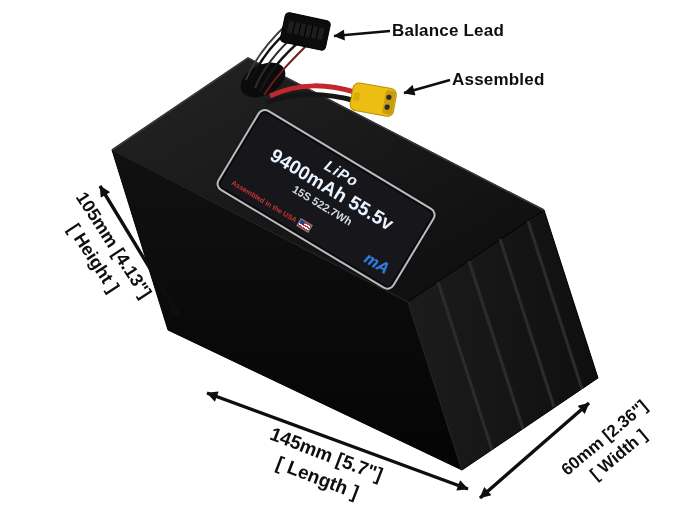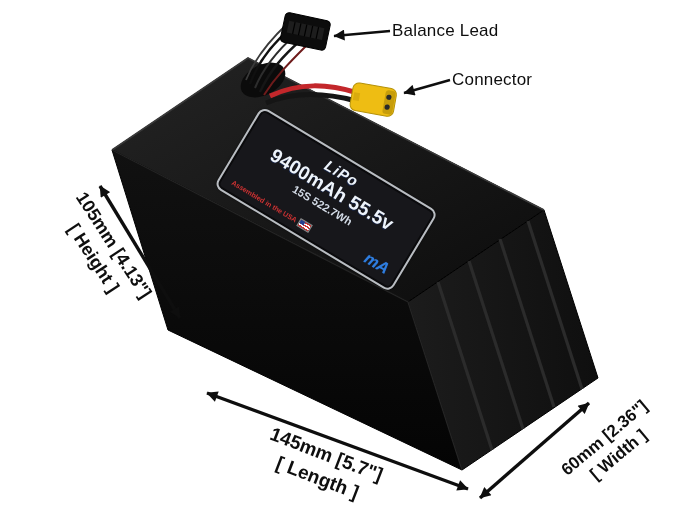--- a/index.html
+++ b/index.html
@@ -3,21 +3,21 @@
 <meta charset="utf-8">
 <style>
   html,body { margin:0; padding:0; background:#ffffff; }
   .stage {
     position:relative; width:686px; height:511px; background:#ffffff;
     overflow:hidden; font-family:"Liberation Sans", sans-serif;
   }
   .stage svg { position:absolute; left:0; top:0; }
 
   .callout {
-    position:absolute; font-weight:normal; font-size:17px; color:#0e0e0e;
+    position:absolute; font-weight:bold; font-size:17px; color:#0e0e0e;
     white-space:nowrap; letter-spacing:0.2px;
   }
 
   .dim-block {
     position:absolute; text-align:center; color:#0e0e0e; font-weight:bold;
     white-space:nowrap; line-height:1.32;
   }
   .dim-block .dim-line { display:block; }
 
   .batt-label {
@@ -138,21 +138,21 @@
     <span class="lbl-foot">
       <span class="lbl-usa">
         <span>Assembled in the USA</span>
         <span class="flag"></span>
       </span>
       <span class="lbl-logo">mA</span>
     </span>
   </div>
 
   <div class="callout" style="left:392px; top:21px;">Balance Lead</div>
-  <div class="callout" style="left:452px; top:70px;">Connector</div>
+  <div class="callout" style="left:452px; top:70px;">Assembled</div>
 
   <div class="dim-block" style="left:103px; top:252px; font-size:18px;
        transform:translate(-50%,-50%) rotate(57deg);">
     <span class="dim-line">105mm [4.13"]</span>
     <span class="dim-line">[ Height ]</span>
   </div>
 
   <div class="dim-block" style="left:322px; top:466px; font-size:19px;
        transform:translate(-50%,-50%) rotate(21deg);">
     <span class="dim-line">145mm [5.7"]</span>

